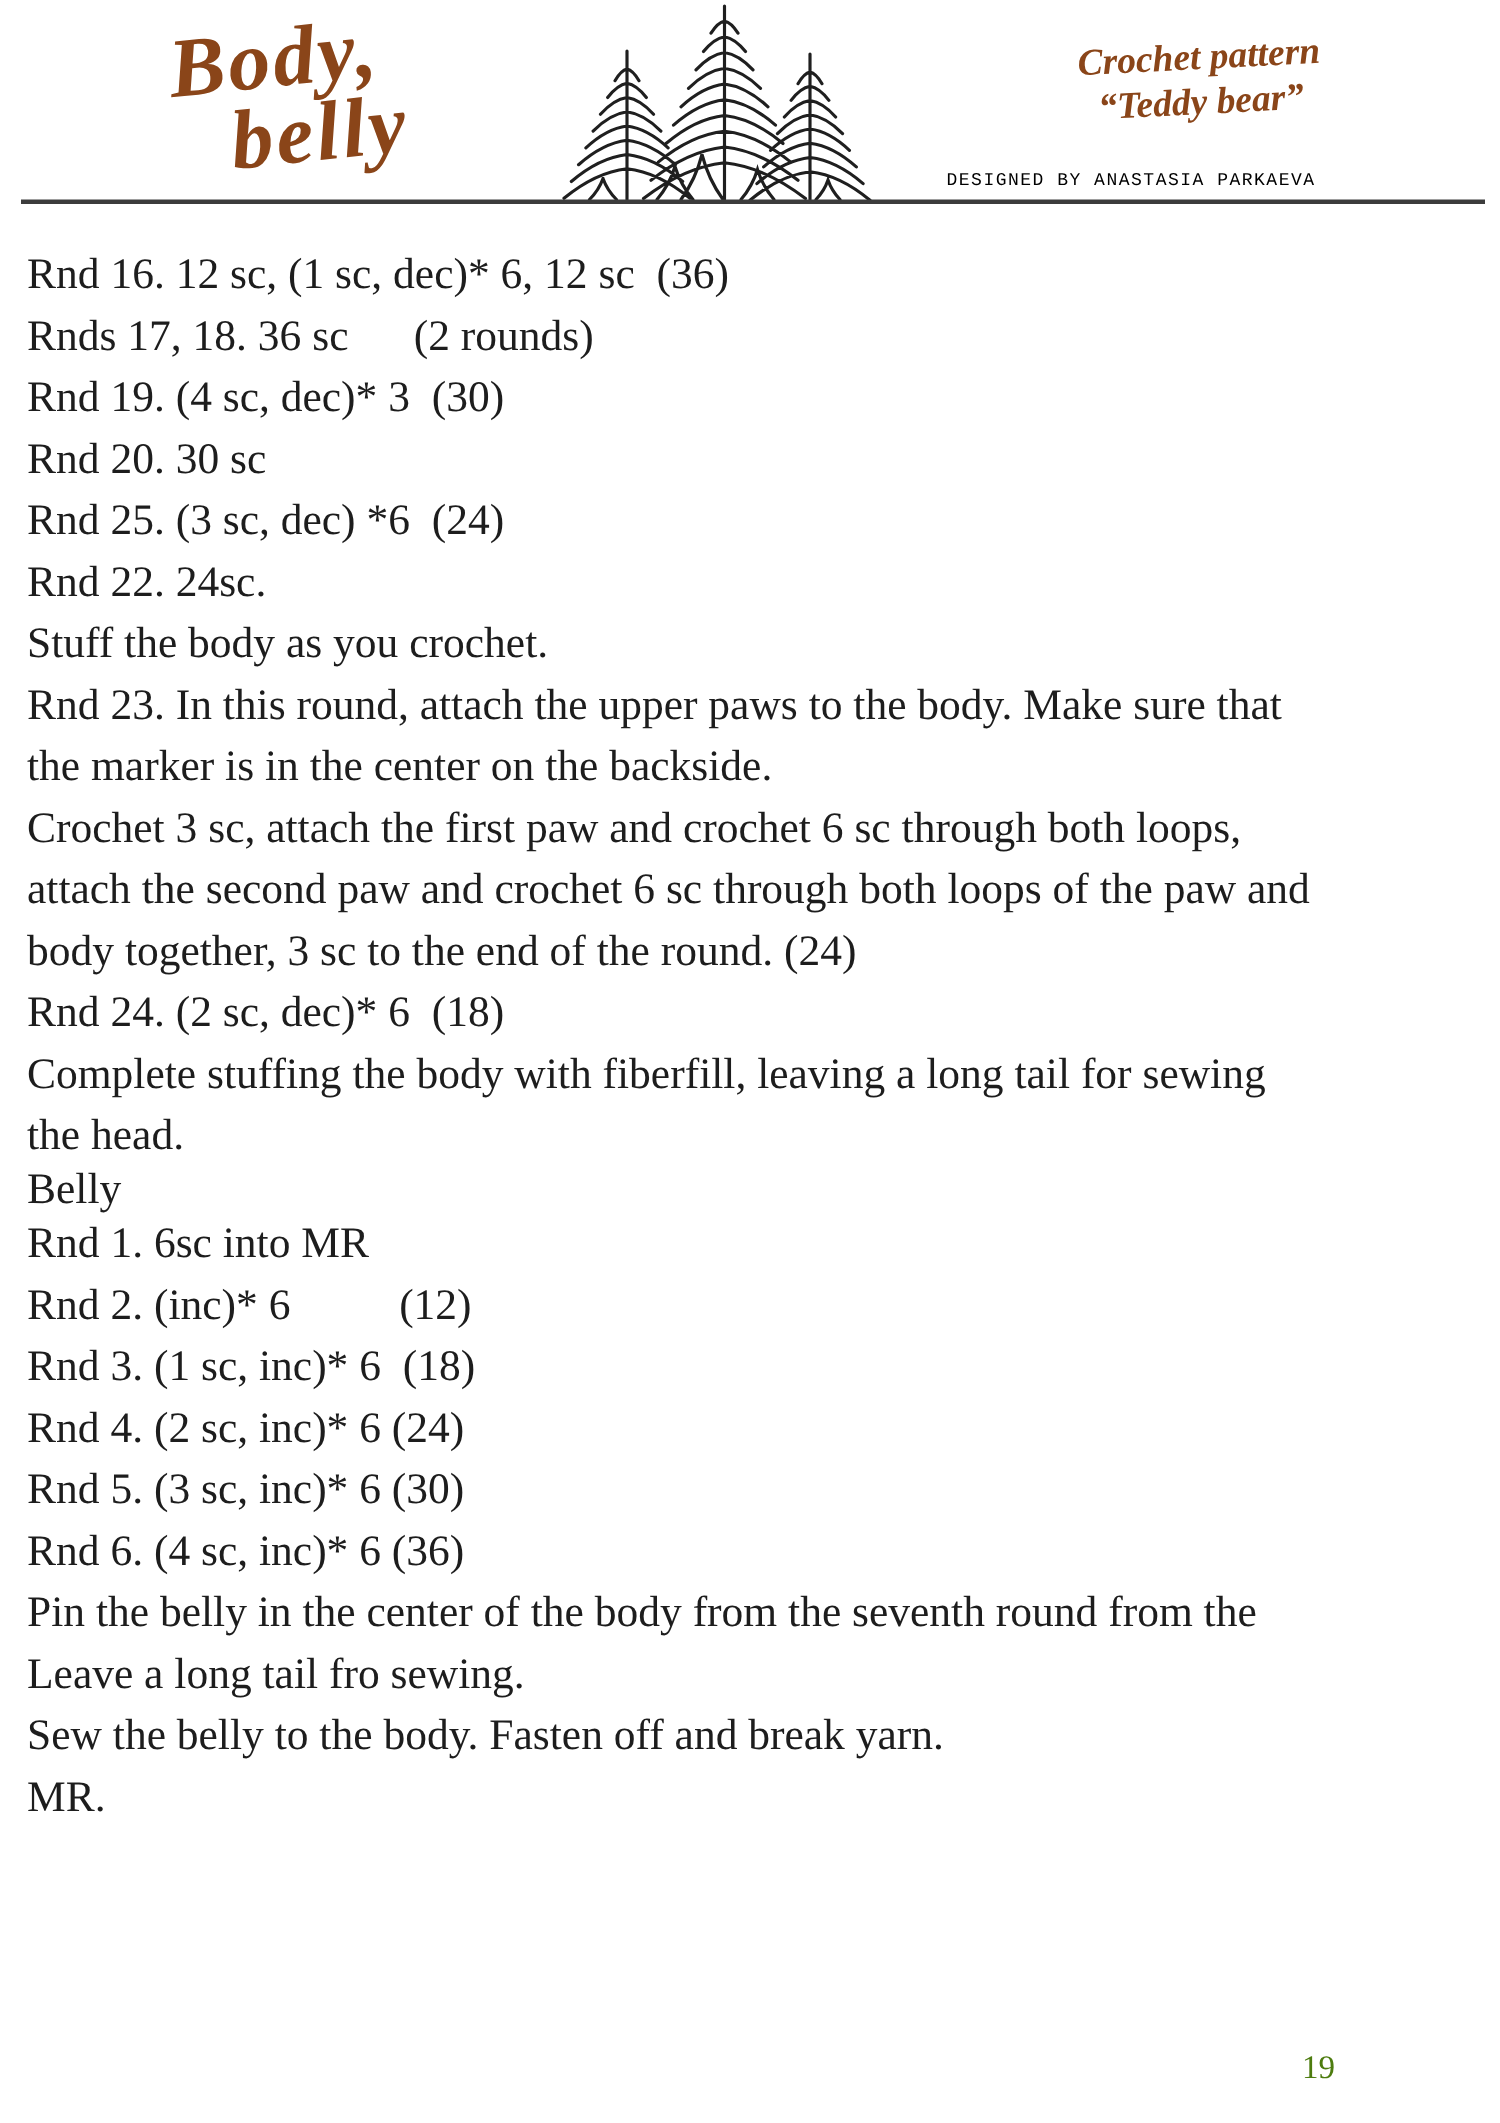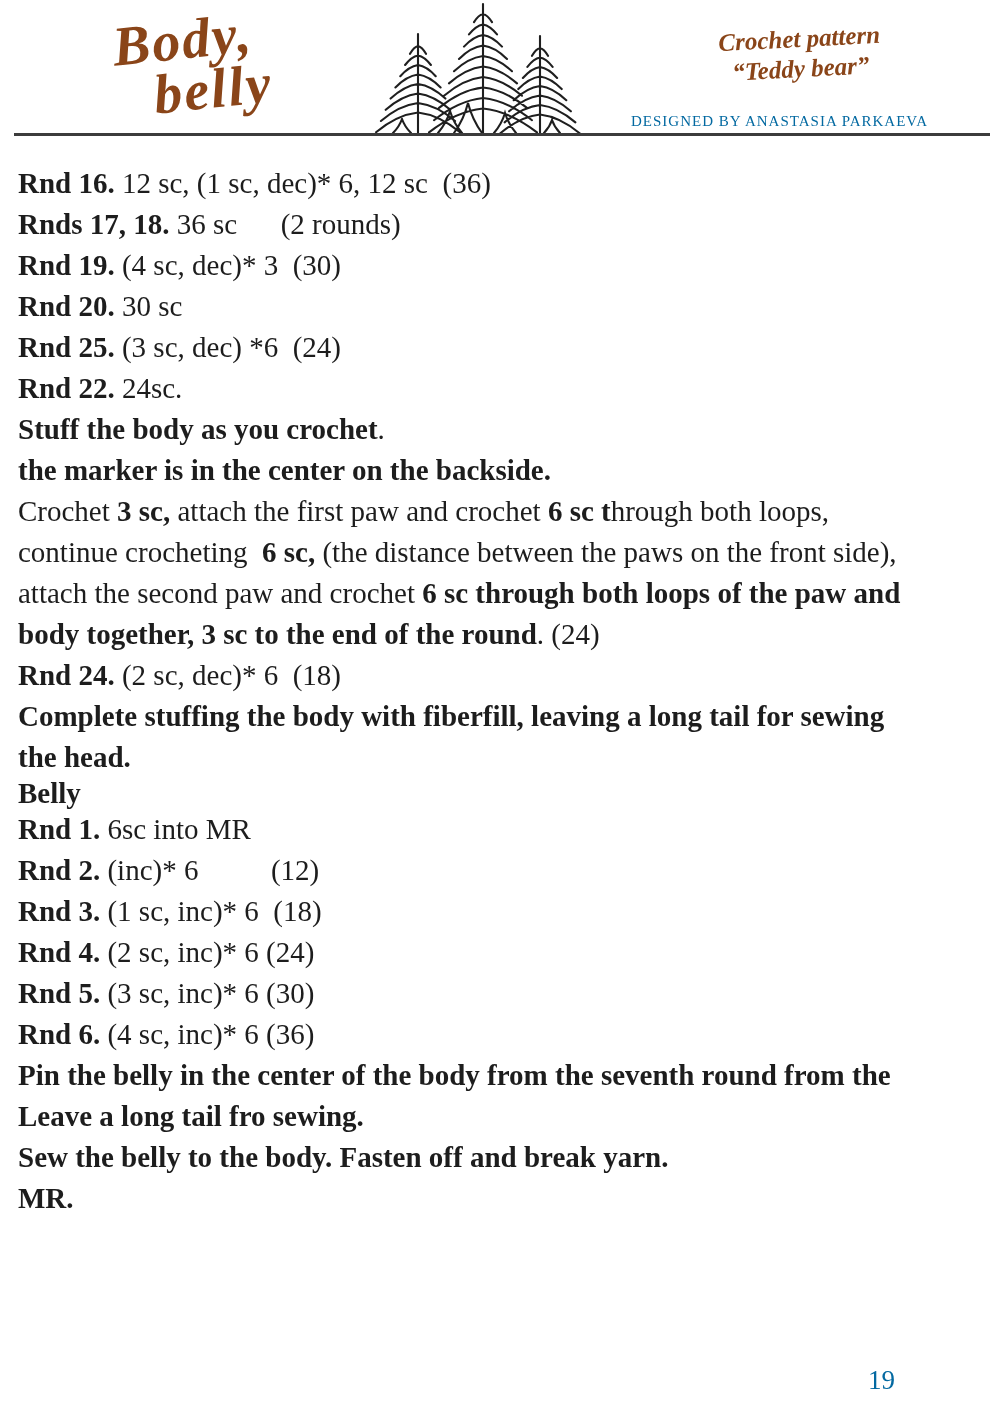--- a/index.html
+++ b/index.html
@@ -18,36 +18,36 @@
   .title-line2 { margin-left:36px; margin-top:-2px; }
 
   .subtitle-script {
     position:absolute; left:692px; top:24px; width:216px; text-align:center;
     color:#8a4519; font-style:italic; font-weight:bold;
     font-size:25px; line-height:30px; transform:rotate(-3deg);
   }
 
   .designed-by {
     position:absolute; left:631px; top:113px;
-    font-family:Liberation Serif, serif;
-    font-size:15px; letter-spacing:1px; color:#0369a1; white-space:pre;
+    font-family:Liberation Mono, monospace;
+    font-size:12px; letter-spacing:1px; color:#000000; white-space:pre;
   }
 
   .rule { position:absolute; left:14px; top:133px; width:976px; height:3px; background:#3c3c3c; }
 
   .trees { position:absolute; left:368px; top:0px; width:224px; height:134px; }
 
   
   .content { position:absolute; left:18px; top:163px; width:962px; }
   .line { white-space:pre; font-size:29px; line-height:41px; color:#1d1d1d; }
   .line.tight { line-height:31px; }
-  .line .b { font-weight:bold; }
+  .line .b { font-weight:normal; }
 
   
-  .page-number { position:absolute; left:868px; top:1365px; font-size:27px; color:#0369a1; }
+  .page-number { position:absolute; left:868px; top:1365px; font-size:22px; color:#4d7c0f; }
 </style>
 </head>
 <body>
 
 <div class="page">
 
   <header>
     <div class="title-script">
       <div>Body,</div>
       <div class="title-line2">belly</div>
@@ -69,23 +69,23 @@
 
   <main class="content">
     <div id="lines">
         <div class="line"><span class="b">Rnd 16.</span><span> 12 sc, (1 sc, dec)* 6, 12 sc  (36)</span></div>
         <div class="line"><span class="b">Rnds 17, 18.</span><span> 36 sc      (2 rounds)</span></div>
         <div class="line"><span class="b">Rnd 19.</span><span> (4 sc, dec)* 3  (30)</span></div>
         <div class="line"><span class="b">Rnd 20.</span><span> 30 sc</span></div>
         <div class="line"><span class="b">Rnd 25.</span><span> (3 sc, dec) *6  (24)</span></div>
         <div class="line"><span class="b">Rnd 22.</span><span> 24sc.</span></div>
         <div class="line"><span class="b">Stuff the body as you crochet</span><span>.</span></div>
+        <div class="line"><span class="b">Rnd 23. In this round, attach the upper paws to the body. Make sure that</span></div>
         <div class="line"><span class="b">the marker is in the center on the backside.</span></div>
         <div class="line"><span>Crochet </span><span class="b">3 sc,</span><span> attach the first paw and crochet </span><span class="b">6 sc t</span><span>hrough both loops,</span></div>
-        <div class="line"><span>continue crocheting  </span><span class="b">6 sc,</span><span> (the distance between the paws on the front side),</span></div>
         <div class="line"><span>attach the second paw and crochet </span><span class="b">6 sc through both loops of the paw and</span></div>
         <div class="line"><span class="b">body together, 3 sc to the end of the round</span><span>. (24)</span></div>
         <div class="line"><span class="b">Rnd 24.</span><span> (2 sc, dec)* 6  (18)</span></div>
         <div class="line"><span class="b">Complete stuffing the body with fiberfill, leaving a long tail for sewing</span></div>
         <div class="line"><span class="b">the head.</span></div>
         <div class="line tight"><span class="b">Belly</span></div>
         <div class="line"><span class="b">Rnd 1.</span><span> 6sc into MR</span></div>
         <div class="line"><span class="b">Rnd 2.</span><span> (inc)* 6          (12)</span></div>
         <div class="line"><span class="b">Rnd 3.</span><span> (1 sc, inc)* 6  (18)</span></div>
         <div class="line"><span class="b">Rnd 4.</span><span> (2 sc, inc)* 6 (24)</span></div>

